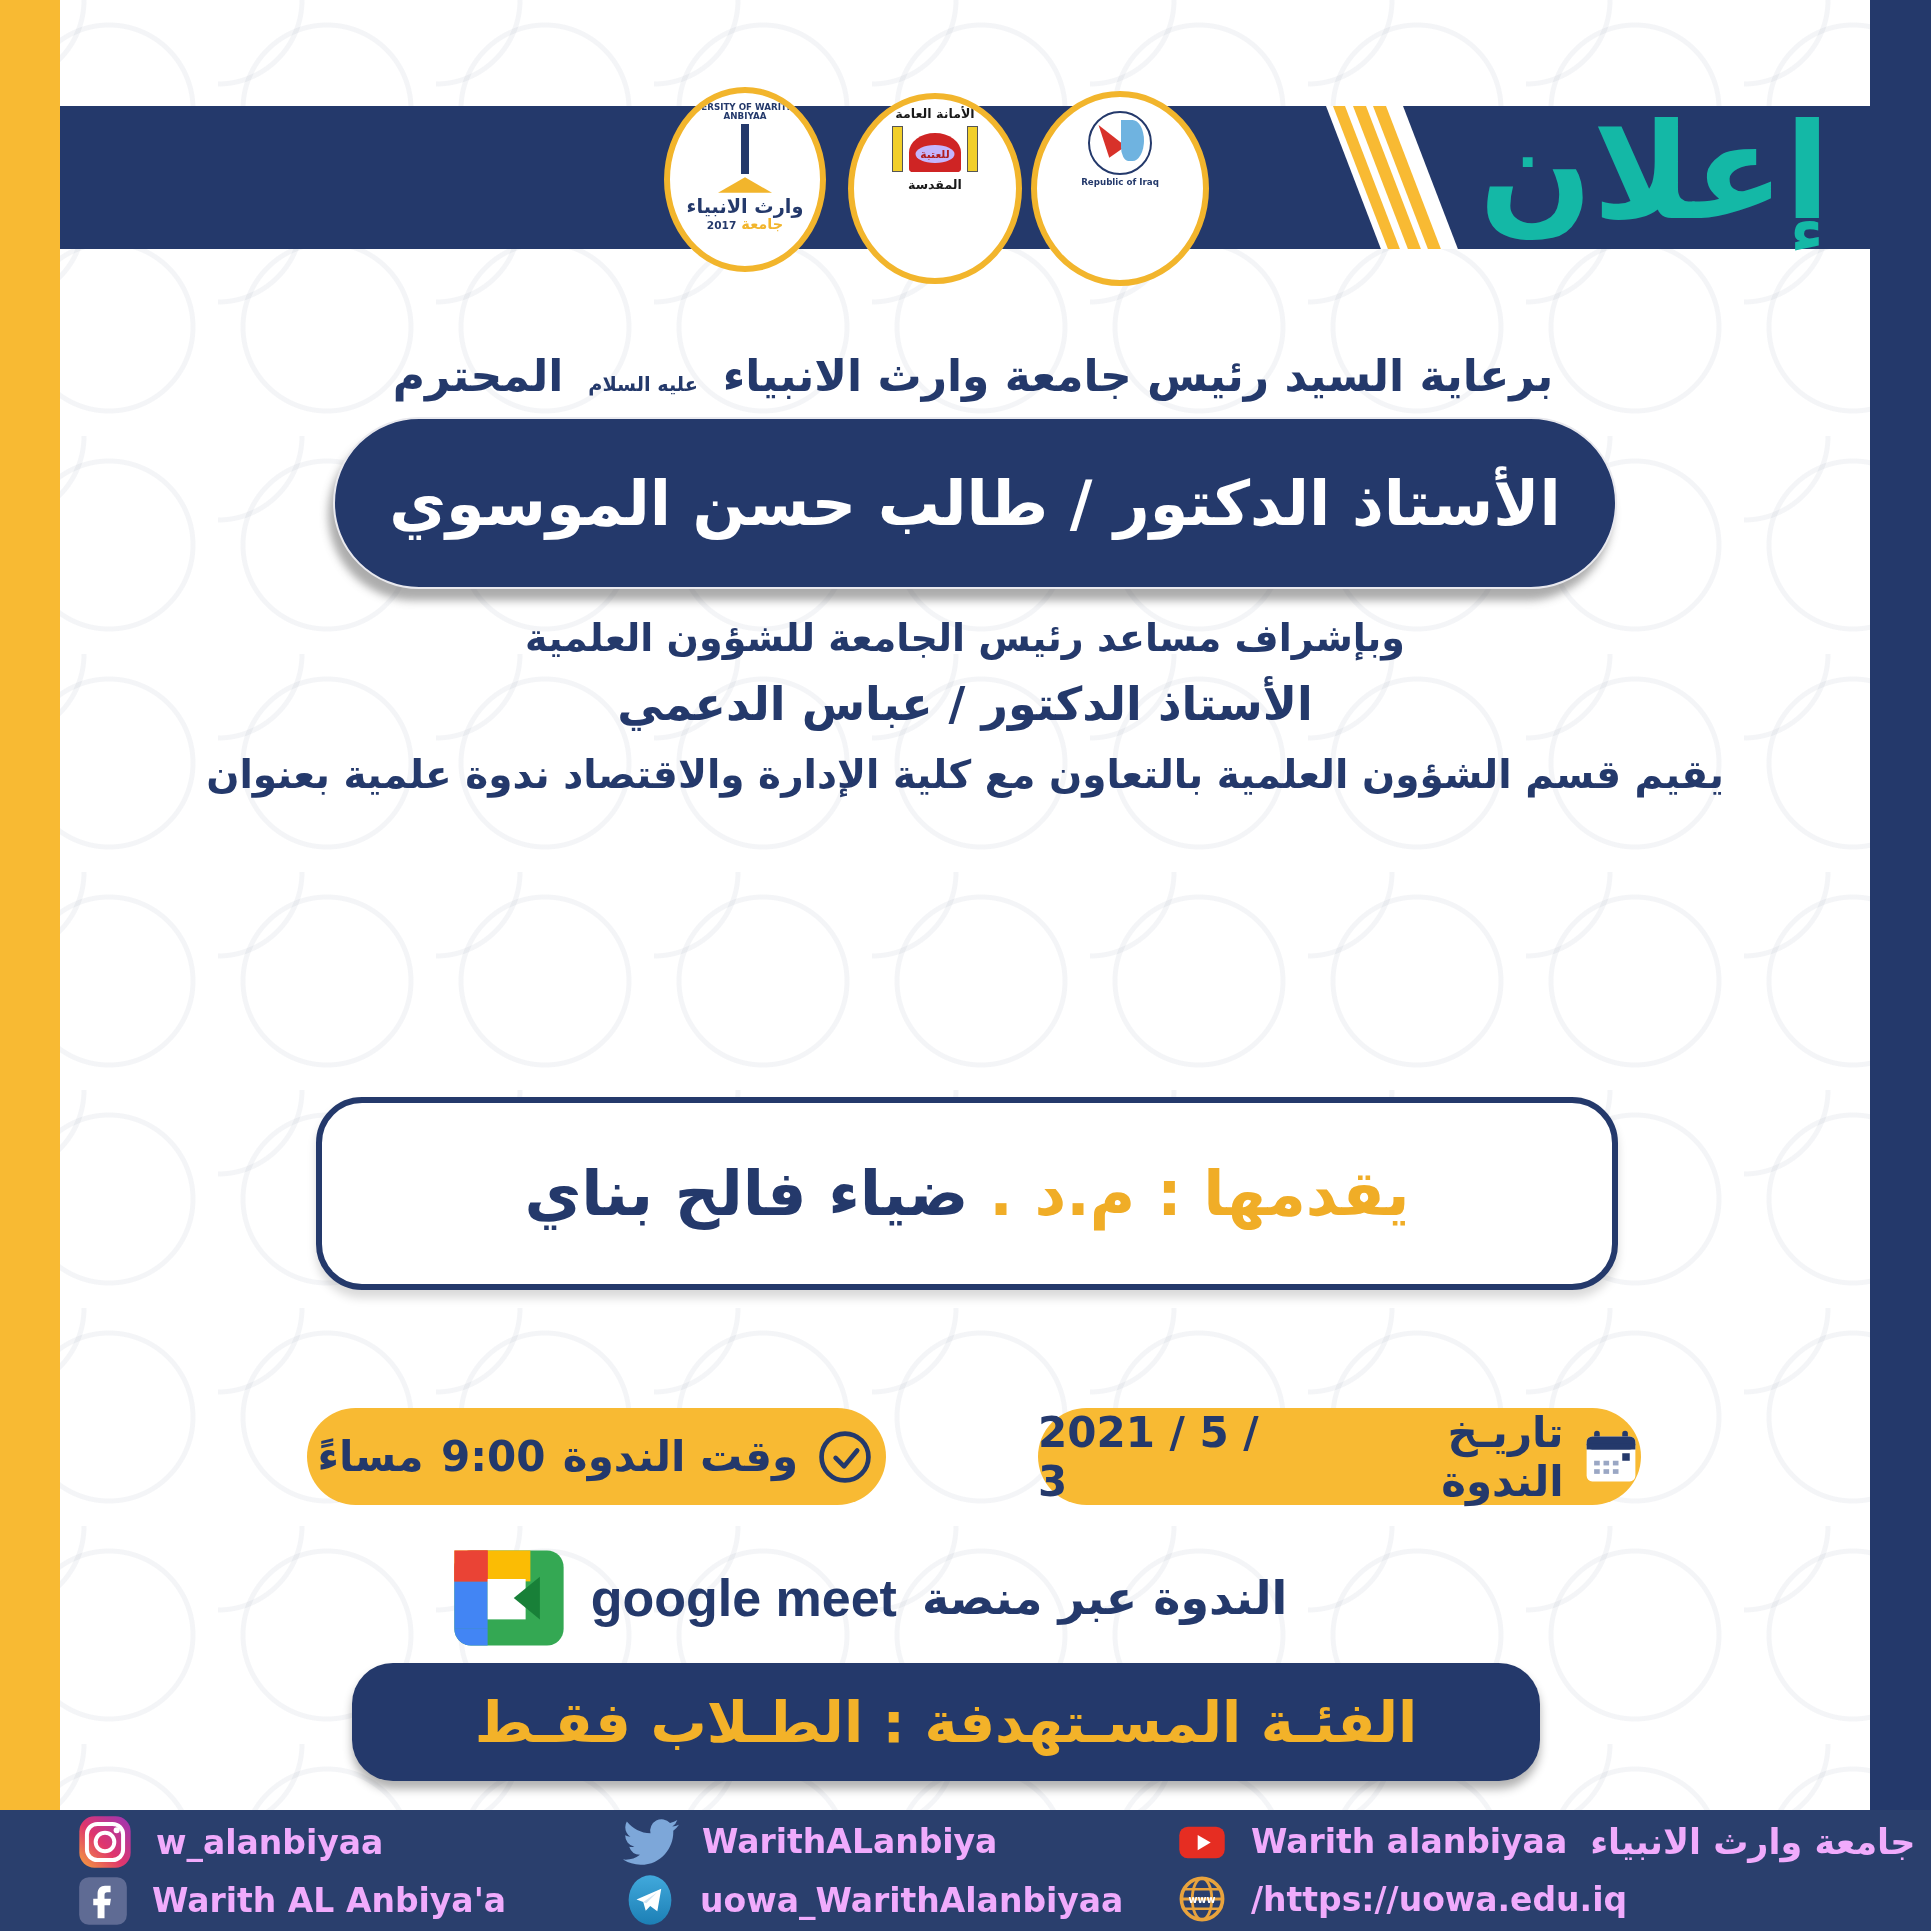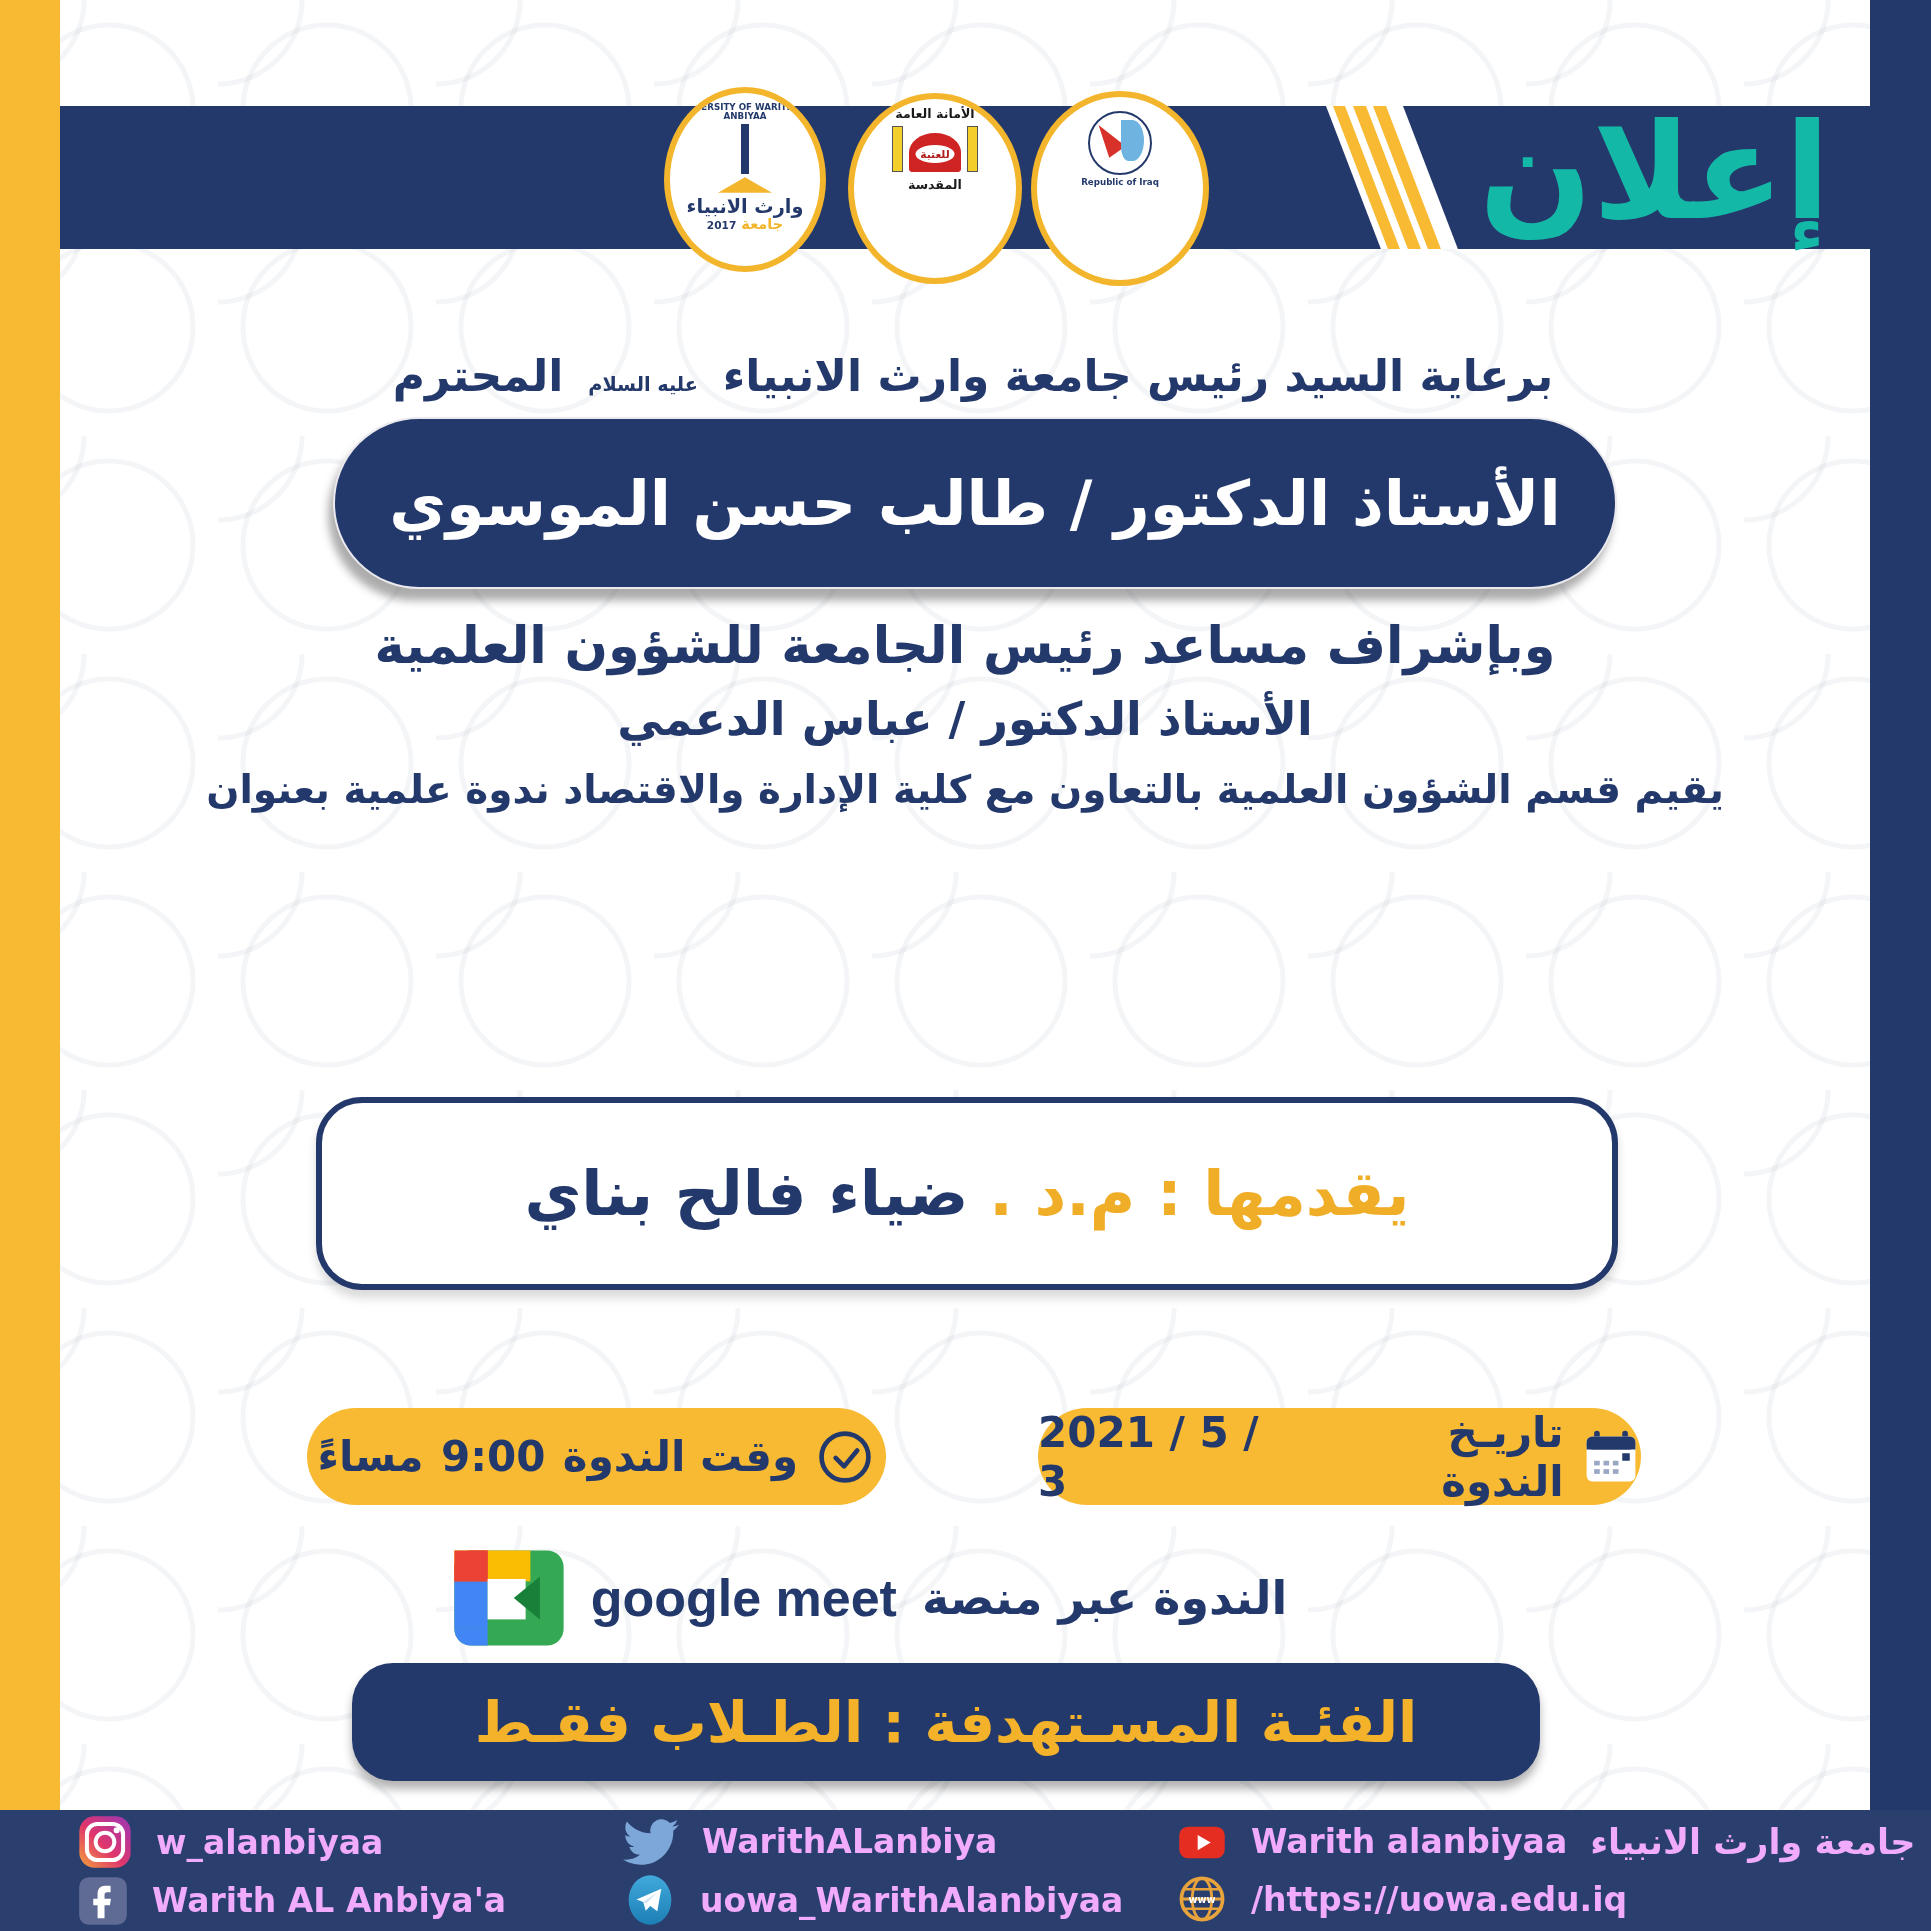--- a/index.html
+++ b/index.html
@@ -25,34 +25,34 @@
   
   .logo{position:absolute;z-index:4;background:#ffffff;border:6.8px solid #f2b52c;border-radius:50%;box-sizing:border-box;overflow:hidden;text-align:center;}
   .logo-univ{left:664px;top:87px;width:162px;height:185px;}
   .logo-shrine{left:848px;top:93px;width:174px;height:191px;}
   .logo-min{left:1031px;top:91px;width:178px;height:195px;}
   .arc-text{font-size:8.7px;color:#24396b;line-height:1.1;padding-top:9.7px;letter-spacing:0;}
   .logo-ar{font-size:19.3px;color:#24396b;line-height:1.05;}
   .logo-ar-small{font-size:12.6px;color:#1a1a1a;line-height:1.1;}
   .minaret{width:9.7px;height:44px;background:#f2cf2a;border:1px solid #555;display:inline-block;vertical-align:bottom;}
   .dome{width:52px;height:39px;background:#cf2424;border-radius:50% 50% 8% 8%;display:inline-block;vertical-align:bottom;margin:0 5.8px;position:relative;}
-  .dome .badge{position:absolute;left:50%;top:11.6px;transform:translateX(-50%);background:#ffffff;color:#b01d1d;font-size:10.6px;border-radius:50%;padding:3.9px 4.8px;line-height:1;}
+  .dome .badge{position:absolute;left:50%;top:11.6px;transform:translateX(-50%);background:#c4b5fd;color:#b01d1d;font-size:10.6px;border-radius:50%;padding:3.9px 4.8px;line-height:1;}
   .univ-minaret{width:7.7px;height:50px;background:#24396b;display:inline-block;}
   .univ-book{width:54px;height:15.4px;background:#f2b52c;clip-path:polygon(0 100%,50% 0,100% 100%);display:inline-block;margin-top:-3.9px;}
   .min-emblem{width:60px;height:60px;margin:13.5px auto 1.9px auto;position:relative;border:2.9px solid #24396b;border-radius:50%;}
   .fan{position:absolute;left:7.7px;top:9.7px;width:0;height:0;border-left:10.6px solid transparent;border-right:10.6px solid transparent;border-bottom:33px solid #d8312a;transform:rotate(-35deg);}
   .swoosh{position:absolute;right:5.8px;top:7.7px;width:23px;height:41px;background:#6fb3e0;border-radius:0 60% 60% 40%;}
   
   .sponsor{position:absolute;left:76px;right:61px;top:350px;text-align:center;font-size:44px;direction:rtl;}
   .honorific{font-size:19.3px;display:inline-block;margin:0 9.7px;line-height:1;}
   
   .patron{position:absolute;left:333px;top:417px;width:1284px;height:172px;background:#24396b;border:2.9px solid #e9e9ee;border-radius:87px;box-shadow:-4.8px 11.6px 8.7px rgba(70,70,70,0.45);display:flex;align-items:center;justify-content:center;color:#ffffff;font-size:62px;direction:rtl;z-index:2;box-sizing:border-box;}
   
   .superv{position:absolute;left:60px;right:61px;top:616px;text-align:center;direction:rtl;}
-  .superv .l1{font-size:51px;margin-bottom:17.4px;}
+  .superv .l1{font-size:38px;margin-bottom:17.4px;}
   .superv .l2{font-size:46px;margin-bottom:21px;}
   .superv .l3{font-size:39px;}
   
   .title-band{position:absolute;left:0;top:796px;width:1870px;height:249px;background:#f8ba33;display:flex;align-items:center;justify-content:center;z-index:2;}
   .title-band .t{font-size:91px;color:#24396b;text-shadow:2.9px 3.9px 0 rgba(30,45,80,0.25);direction:rtl;}
   
   .presenter{position:absolute;left:316px;top:1097px;width:1302px;height:193px;background:#ffffff;border:6.8px solid #24396b;border-radius:46px;box-shadow:0 7.7px 9.7px rgba(0,0,0,0.15);display:flex;align-items:center;justify-content:center;direction:rtl;font-size:62px;box-sizing:border-box;z-index:2;}
   .presenter .gold{color:#f0ad27;margin-left:21px;}
   
   .badge-pill{position:absolute;height:97px;background:#f8ba33;border-radius:50px;display:flex;direction:rtl;align-items:center;justify-content:center;gap:17.4px;color:#24396b;font-size:42px;z-index:2;}

